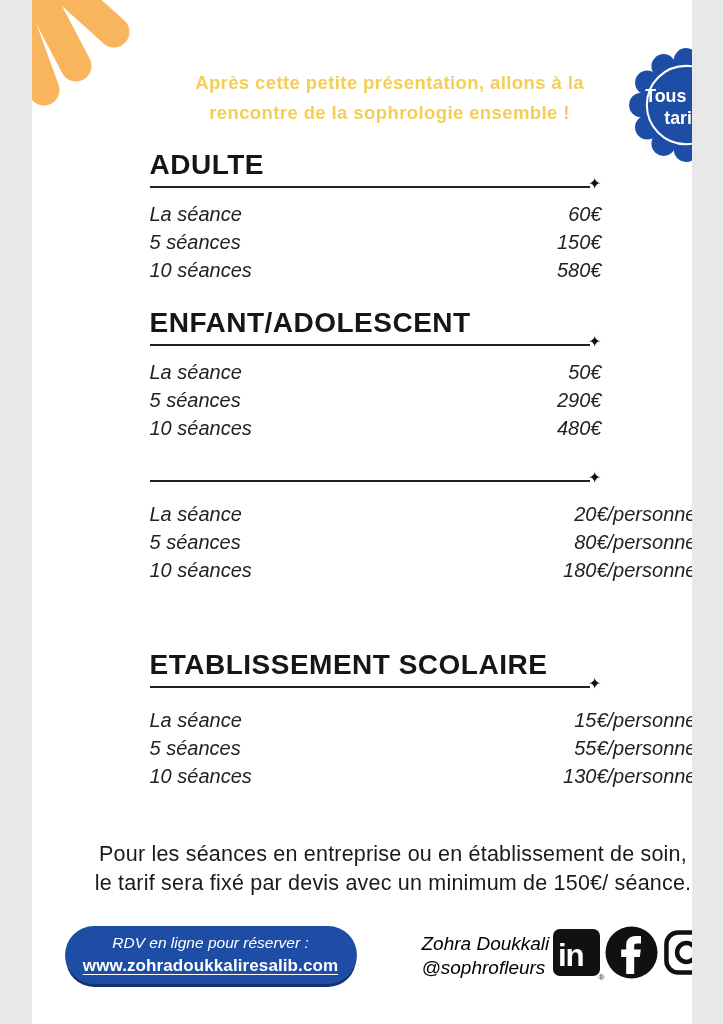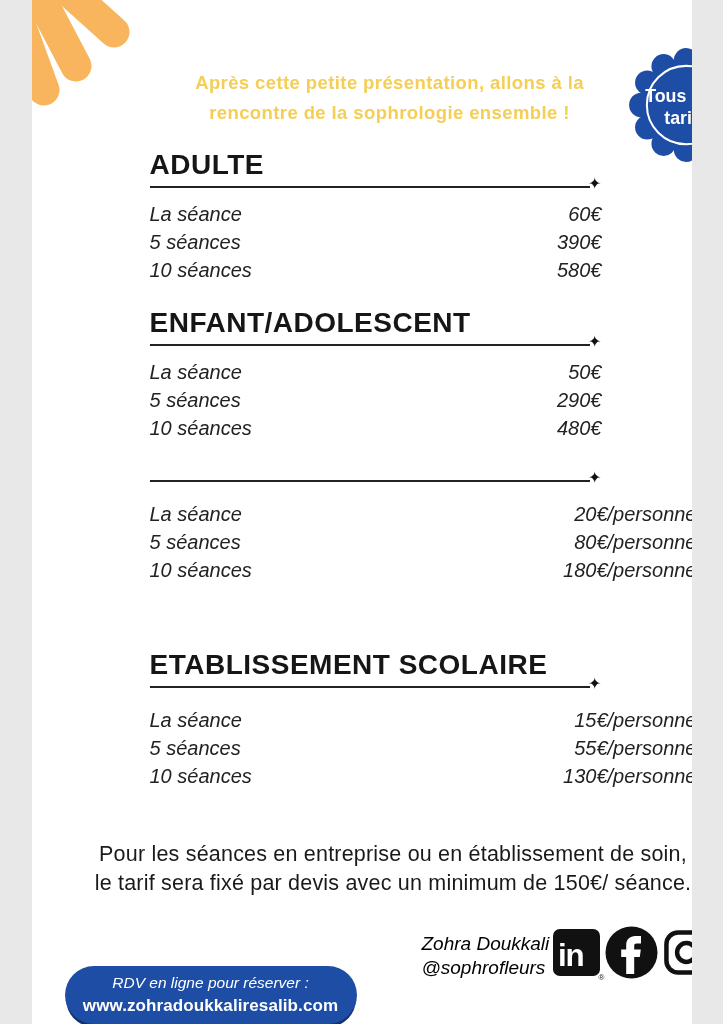--- a/index.html
+++ b/index.html
@@ -43,25 +43,25 @@
   
   .note{
     position:absolute;left:0;top:816px;width:723px;text-align:center;
     font-size:21.5px;line-height:29px;color:#1a1a1a;letter-spacing:.2px;margin-top:24px;
   }
   
   .booking-pill{
     position:absolute;left:33px;top:926px;width:292px;height:58px;
     background:#1E4DA5;border-radius:31px;color:#ffffff;text-align:center;
     display:flex;flex-direction:column;justify-content:center;gap:4px;
-    box-shadow:0 4px 0 -1px #12316F;cursor:pointer;margin-top:40px;
+    box-shadow:0 4px 0 -1px #12316F;cursor:pointer;
   }
   .booking-pill .cta-label{font-style:italic;font-size:15.5px;}
   .booking-pill .cta-url{
-    font-weight:bold;font-size:17px;
+    font-weight:bold;font-size:17px;text-decoration:underline;
     text-underline-offset:3px;letter-spacing:.1px;
   }
   .owner{
     position:absolute;left:390px;top:932px;width:128px;text-align:left;
     font-style:italic;font-size:19px;line-height:24px;color:#000000;
   }
   .socials{
     position:absolute;left:521px;top:926px;display:flex;align-items:center;gap:5px;
   }
   .icon-wrap{position:relative;display:block;cursor:pointer;}
@@ -116,21 +116,21 @@
     <div class="rule">
       <span class="sparkle">✦</span>
     </div>
     <div class="rows narrow">
       <div class="row">
         <span>La séance</span>
         <span>60€</span>
       </div>
       <div class="row">
         <span>5 séances</span>
-        <span>390€</span>
+        <span>150€</span>
       </div>
       <div class="row">
         <span>10 séances</span>
         <span>580€</span>
       </div>
     </div>
   </section>
 
   <section class="sec" style="top:306px">
     <h2>ENFANT/ADOLESCENT</h2>

